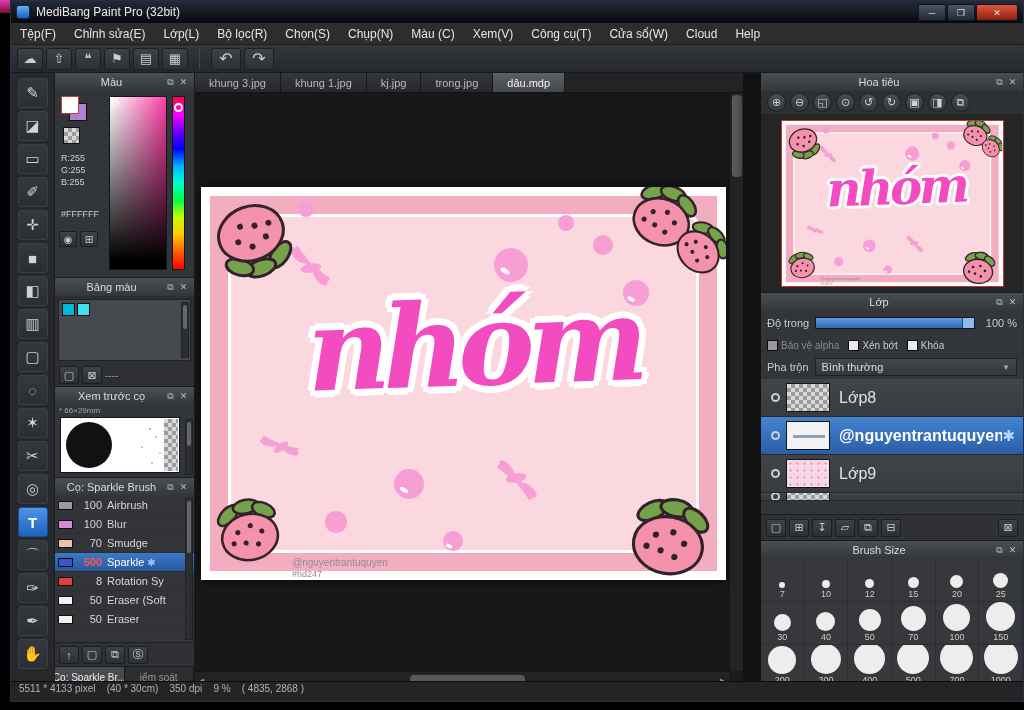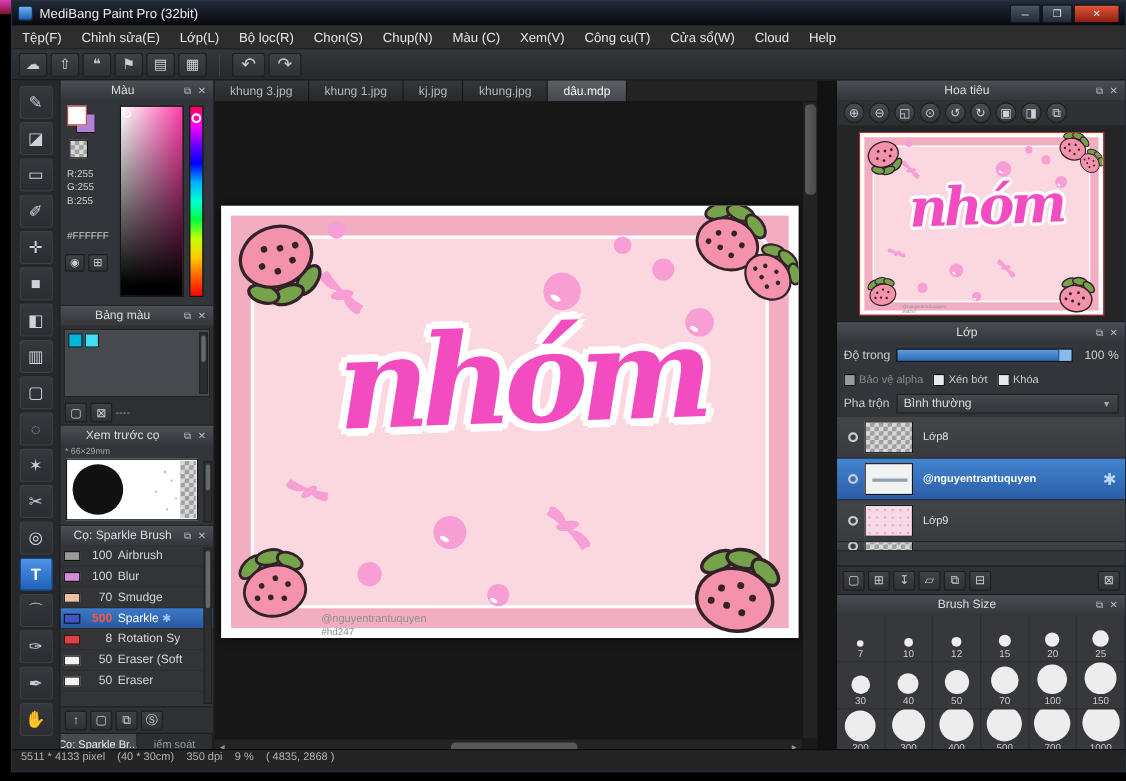--- a/index.html
+++ b/index.html
@@ -120,21 +120,21 @@
 .cbgrp{display:flex;align-items:center;gap:3px;white-space:nowrap;}
 .cbox{width:11px;height:11px;background:#e9e9e9;border:1px solid #0c0c0c;flex:none;}
 .cbgrp.dim{color:#8a8a8a;} .cbgrp.dim .cbox{background:#9a9a9a;}
 #layer-list{background:#2c2e31;}
 .lrow{height:38px;display:flex;align-items:center;background:linear-gradient(#424548,#393c3f);border-bottom:1px solid #26282a;padding-left:4px;}
 .lrow.selected{background:linear-gradient(#4384d2,#2a5ea6);}
 .lvis{width:9px;height:9px;border-radius:50%;border:2px solid #cdcdcd;margin:0 6px;flex:none;}
 .lthumb{width:44px;height:29px;border:1px solid #141518;margin-right:9px;flex:none;position:relative;overflow:hidden;}
 .lthumb .squiggle{position:absolute;left:6px;top:13px;width:32px;height:3px;background:#8fa2b5;}
 .lthumb.pinkdots{background-color:#f7d8e6;background-image:radial-gradient(#ef9ec4 1.2px,transparent 1.3px);background-size:7px 7px;}
-.lname{font-size:10px;color:#e2e2e2;white-space:nowrap;overflow:hidden;}
+.lname{font-size:16px;color:#e2e2e2;white-space:nowrap;overflow:hidden;}
 .lrow.selected .lname{color:#fff;font-weight:bold;}
 .lbadge{margin-left:auto;margin-right:8px;color:#bcd8ff;font-size:15px;}
 .lrow.partial{height:8px;overflow:hidden;}
 #layer-btns{height:26px;display:flex;align-items:center;gap:3px;padding:0 5px;background:#2f3134;border-top:1px solid #1c1e20;margin-top:auto;}
 #layer-btns .spacer{flex:1;}
 
 #bsize-panel{flex:1;}
 #bsize-grid{flex:1;display:grid;grid-template-columns:repeat(6,1fr);grid-auto-rows:43px;background:#36383c;overflow:hidden;}
 .bs-cell{border-right:1px solid #2c2e31;border-bottom:1px solid #2c2e31;display:flex;flex-direction:column;align-items:center;justify-content:flex-end;padding-bottom:2px;overflow:hidden;}
 .dot{background:#ededed;border-radius:50%;margin-bottom:2px;flex:none;}
@@ -336,21 +336,21 @@
         <div class="ltab active">Cọ: Sparkle Br...</div>
         <div class="ltab inactive">iểm soát</div>
       </div>
     </div>
 
     <div id="canvascol">
       <div id="doctabs">
         <div class="dtab">khung 3.jpg</div>
         <div class="dtab">khung 1.jpg</div>
         <div class="dtab">kj.jpg</div>
-        <div class="dtab">khung.jpg</div>
+        <div class="dtab">trong.jpg</div>
         <div class="dtab active">dâu.mdp</div>
       </div>
 
       <div id="viewport">
         <div id="art-pos">
           <div class="artwork" id="artwork-main">
             <div class="art-band"></div>
             <div class="art-inner"></div>
             <svg class="art-svg" viewBox="0 0 525 393">
               <defs>

